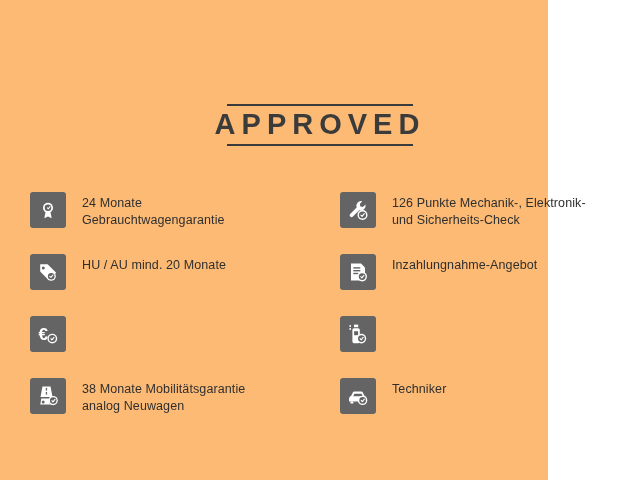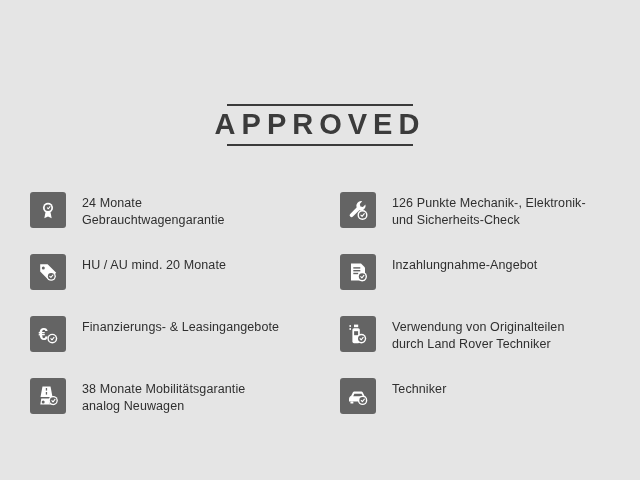--- a/index.html
+++ b/index.html
@@ -8,23 +8,23 @@
   }
   body {
     width: 640px;
     height: 480px;
     background: #ffffff;
     font-family: "Liberation Sans", sans-serif;
     overflow: hidden;
   }
   .page {
     position: relative;
-    width: 640px;
+    width: 548px;
     height: 480px;
-    background: #e5e5e5;
+    background: #fdba74;
     box-sizing: border-box;
   }
   
   .title-wrap {
     position: absolute;
     top: 104px;
     left: 0;
     width: 640px;
     text-align: center;
   }
@@ -156,39 +156,36 @@
 
     <div class="feature">
       <span class="ficon">
         <svg width="24" height="24" viewBox="0 0 24 24" fill="none">
           <text x="2.5" y="18" font-family="Liberation Sans, sans-serif" font-size="17" font-weight="bold" fill="#ffffff">€</text>
           <circle cx="16.3" cy="16.6" r="4.9" fill="#ffffff"></circle>
           <circle cx="16.3" cy="16.6" r="3.5" fill="#646464"></circle>
           <path d="M14.9 16.7l1.1 1.1 2-2.4" stroke="#ffffff" stroke-width="1.1" stroke-linecap="round" stroke-linejoin="round"></path>
         </svg>
       </span>
-      <span class="flabel">Finanzierungs- &amp; Leasingangebote</span>
     </div>
 
     <div class="feature">
       <span class="ficon">
         <svg width="24" height="24" viewBox="0 0 24 24" fill="none">
           <rect x="8" y="2.6" width="4.2" height="2.6" fill="#ffffff"></rect>
           <rect x="6.4" y="6.2" width="7.4" height="15" rx="1.6" fill="#ffffff"></rect>
           <rect x="8.1" y="9.2" width="4" height="4" fill="#646464"></rect>
           <circle cx="4.2" cy="4" r="0.9" fill="#ffffff"></circle>
           <circle cx="4.2" cy="7" r="0.9" fill="#ffffff"></circle>
           <circle cx="15.4" cy="16.6" r="4.8" fill="#ffffff"></circle>
           <circle cx="15.4" cy="16.6" r="3.4" fill="#646464"></circle>
           <path d="M14" d2="" stroke="none"></path>
           <path d="M14.1 16.7l1.1 1.1 2-2.4" stroke="#ffffff" stroke-width="1.1" stroke-linecap="round" stroke-linejoin="round"></path>
         </svg>
       </span>
-      <span class="flabel">Verwendung von Originalteilen
-durch Land Rover Techniker</span>
     </div>
 
     <div class="feature">
       <span class="ficon">
         <svg width="24" height="24" viewBox="0 0 24 24" fill="none">
           <path d="M6.5 2.6h8l2 10.4h-12z" fill="#ffffff"></path>
           <rect x="9.8" y="4" width="1.3" height="2.6" fill="#646464"></rect>
           <rect x="9.8" y="8" width="1.3" height="2.6" fill="#646464"></rect>
           <path d="M5.3 14.6h12.2l1 5.8H4.3z" fill="#ffffff"></path>
           <circle cx="7.2" cy="18" r="1.5" fill="#646464"></circle>

